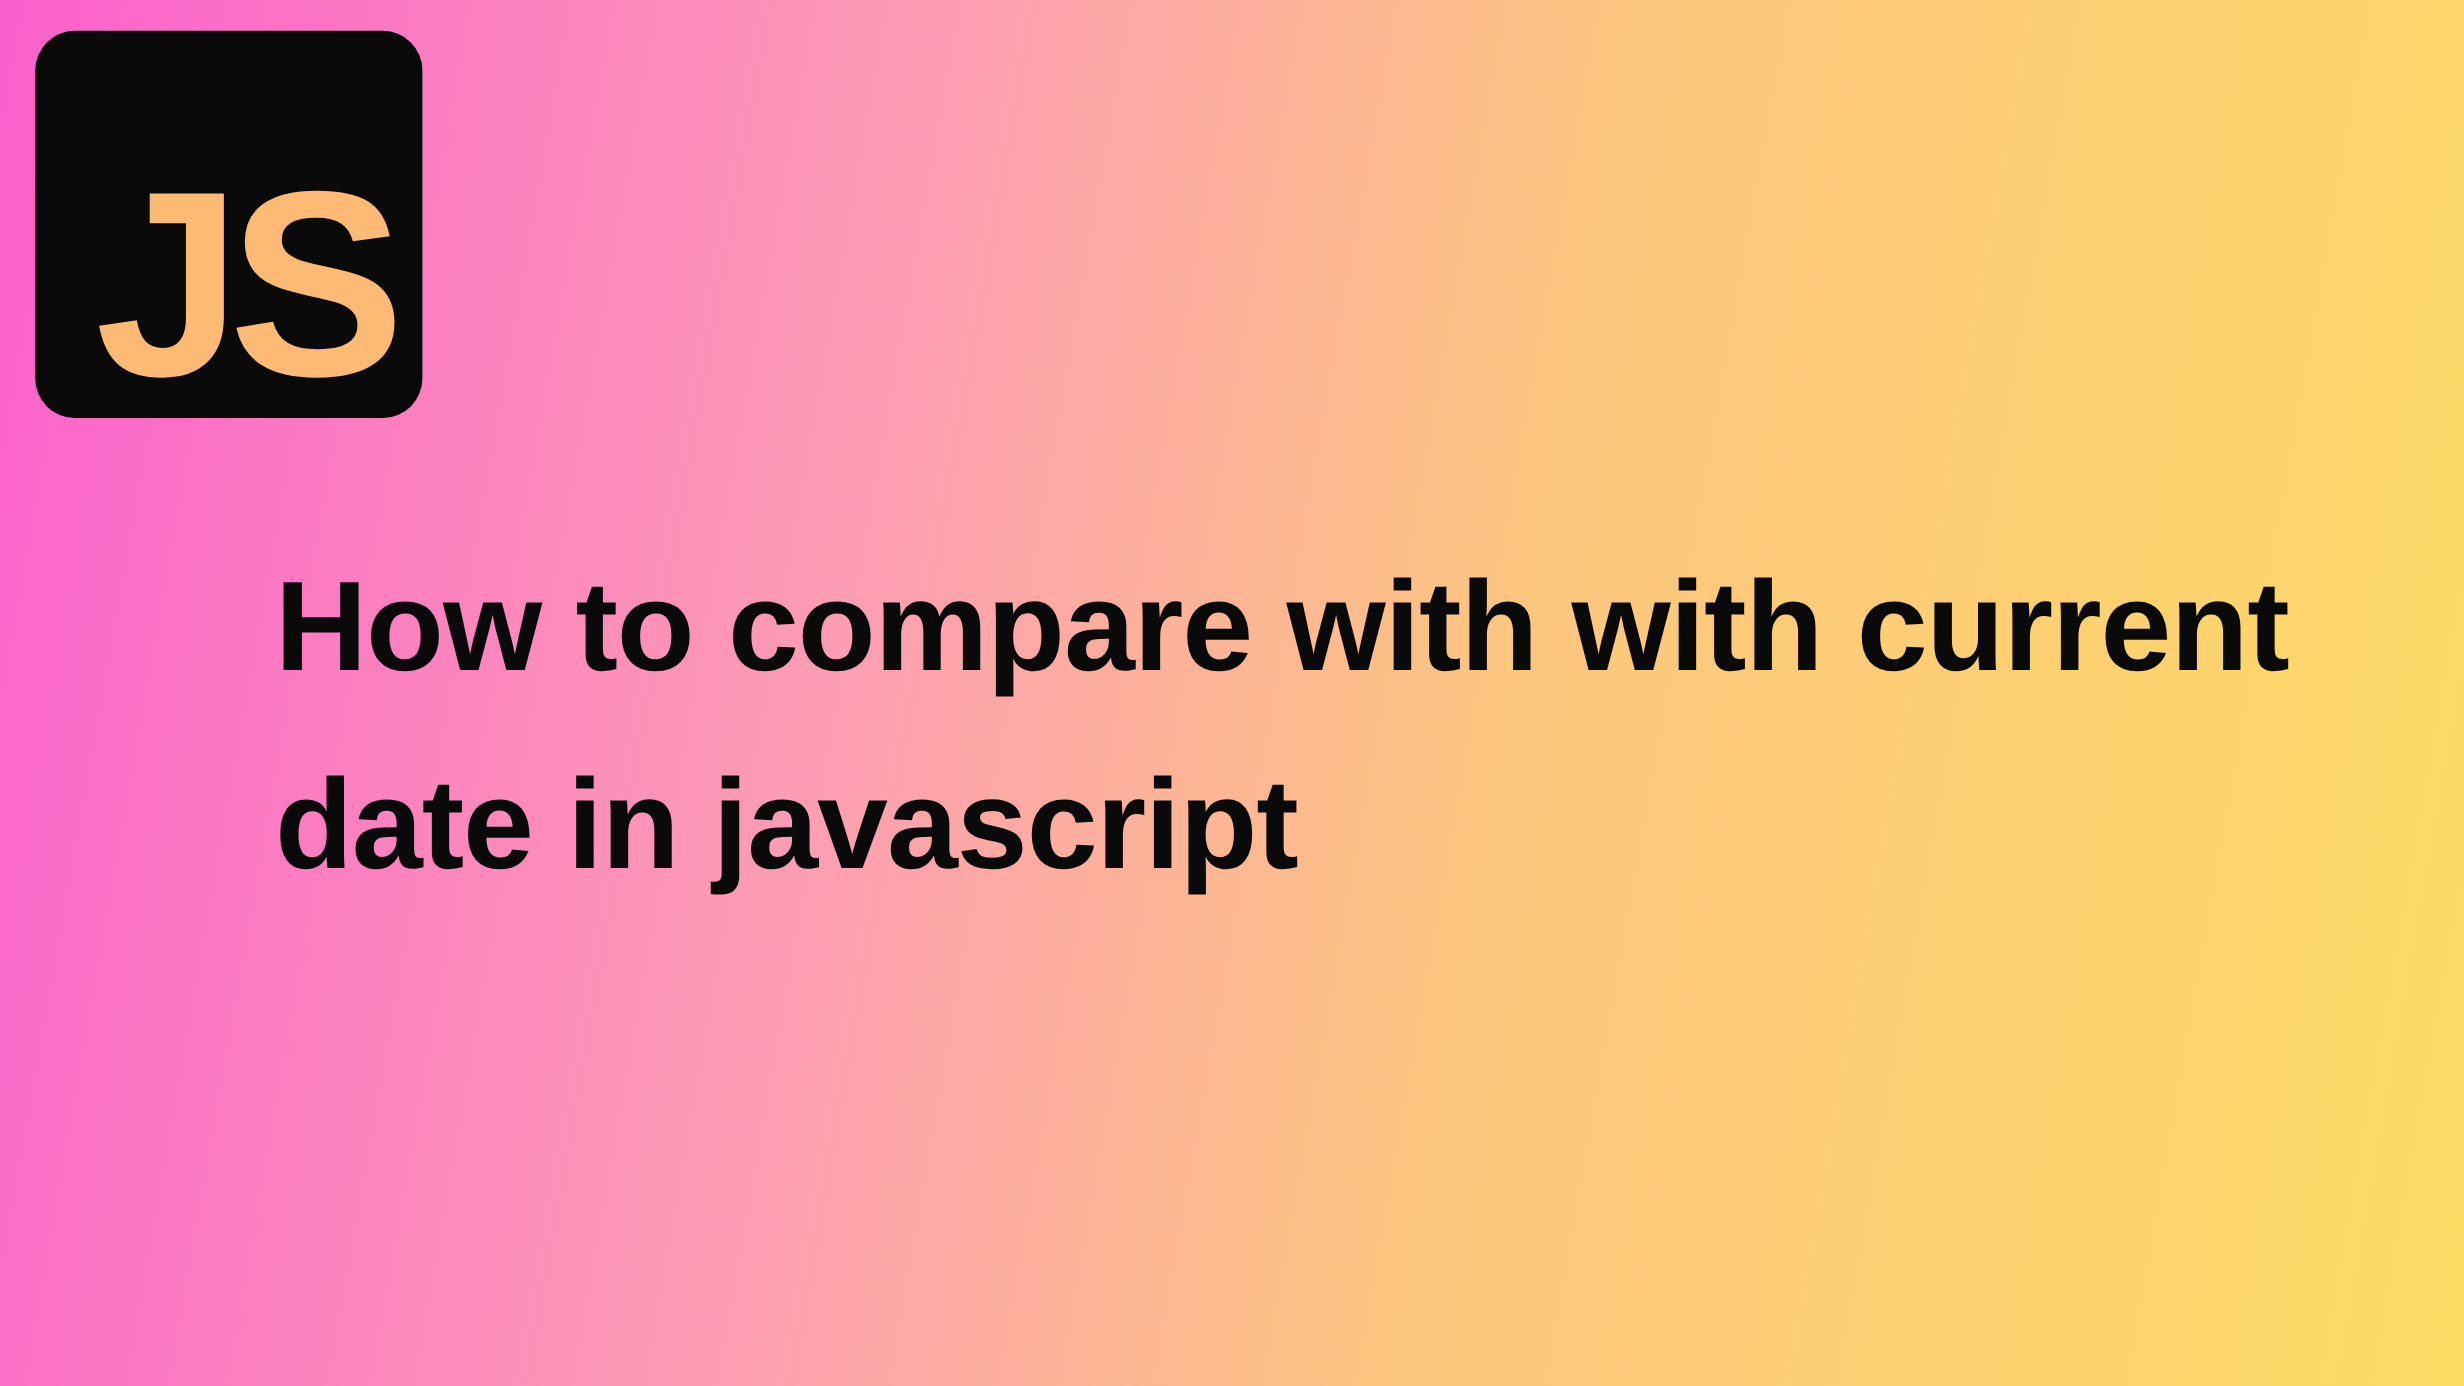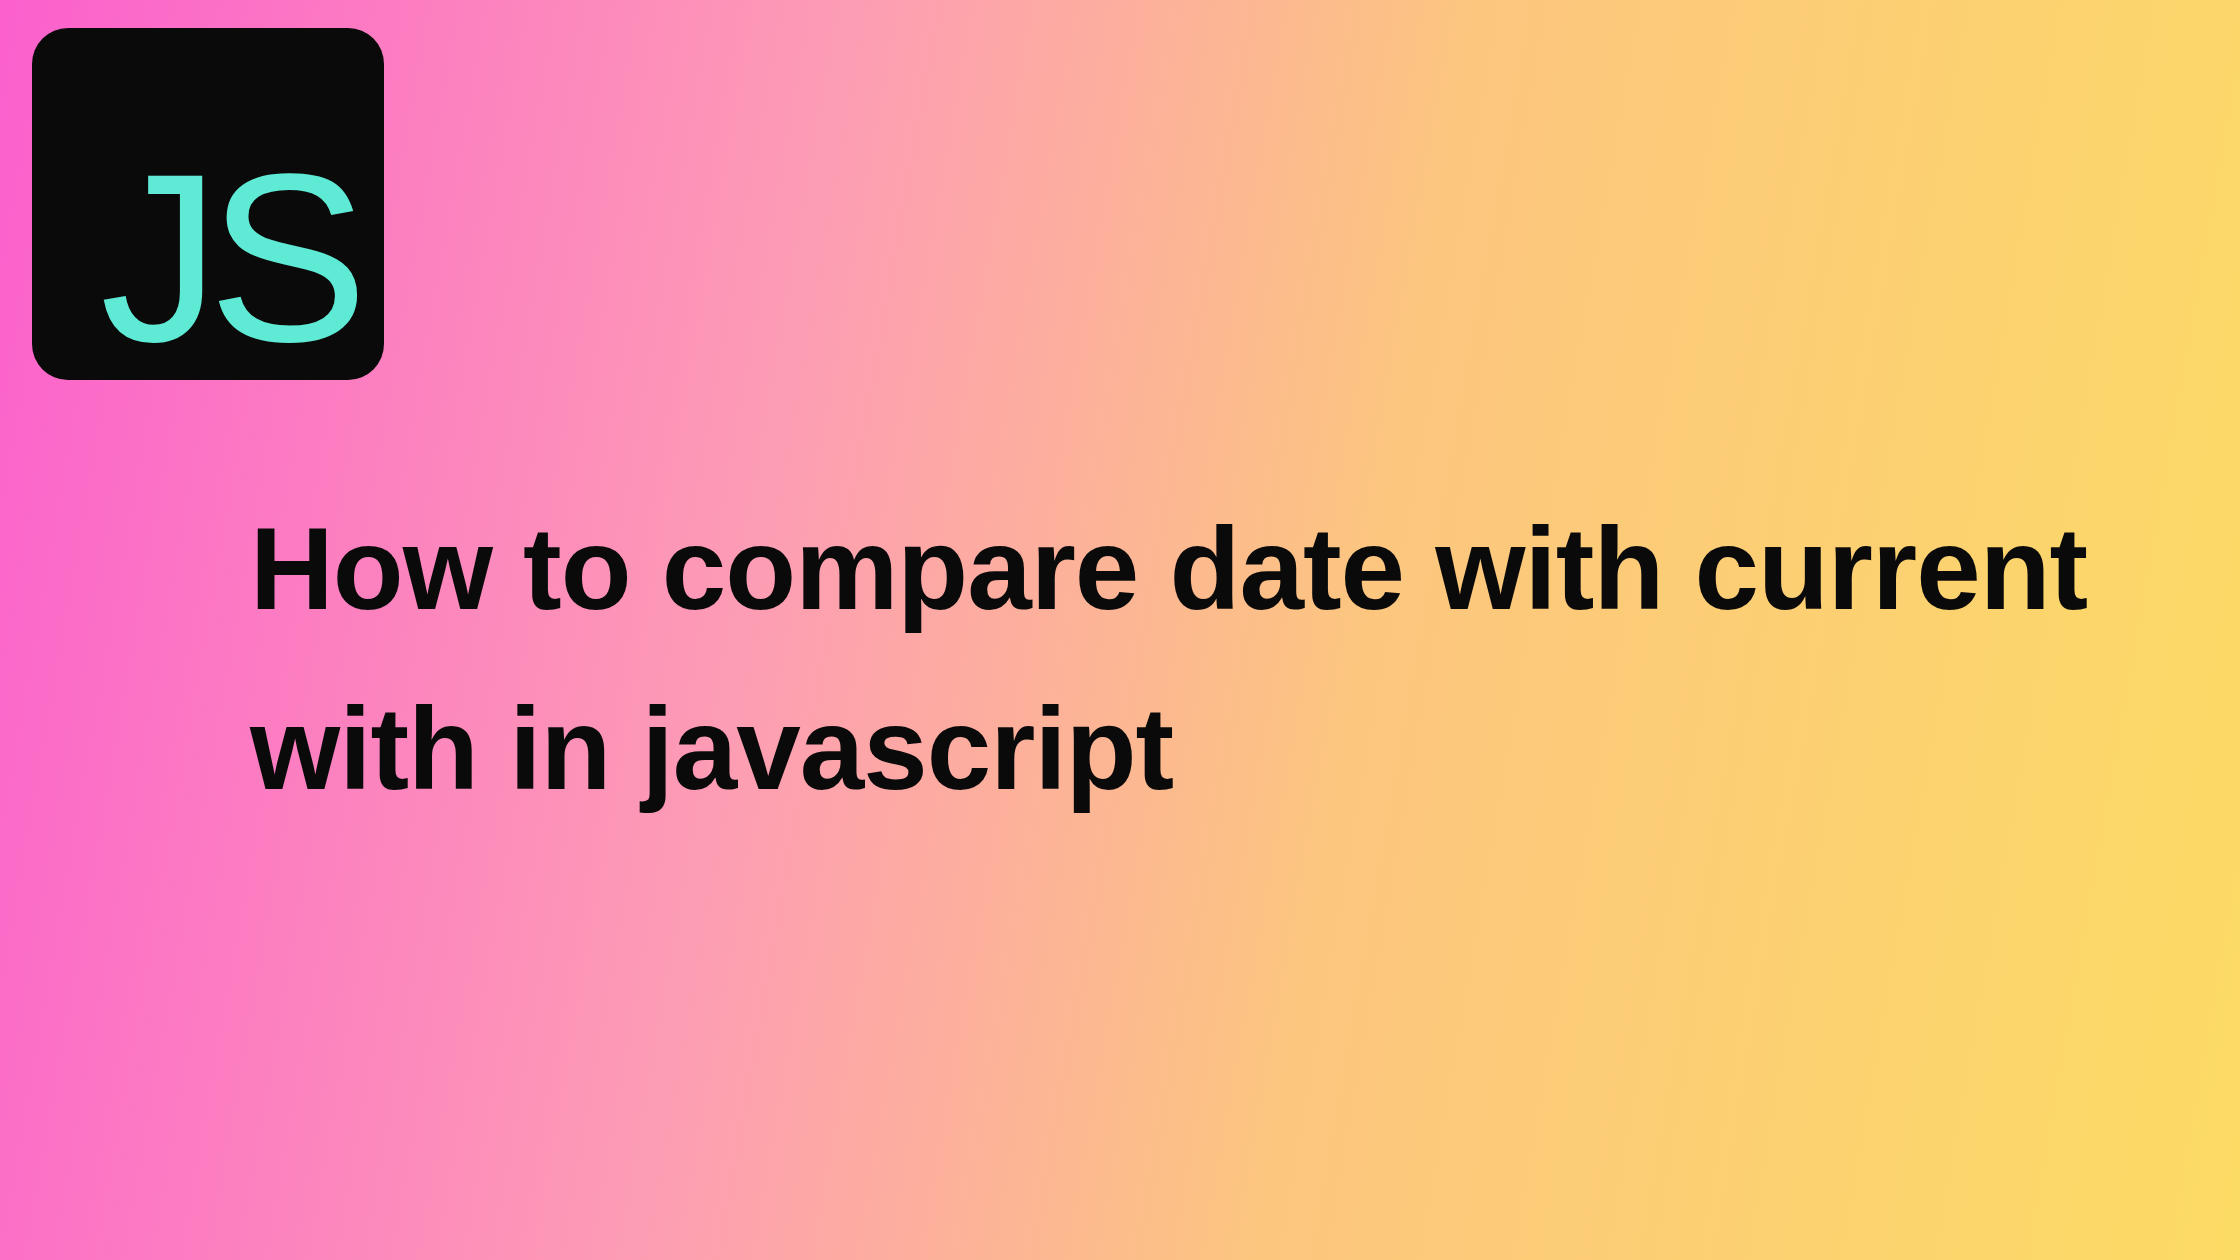--- a/index.html
+++ b/index.html
@@ -31,23 +31,23 @@
       background: #0a0a0a;
       border-radius: 36px;
       display: flex;
       align-items: flex-end;
       justify-content: flex-end;
       padding-right: 28px;
       padding-bottom: 2px;
     }
     
     .js-text {
-      color: #5eead4;
+      color: #fdba74;
       font-size: 240px;
-      font-weight: 400;
+      font-weight: 700;
       letter-spacing: -12px;
       line-height: 1;
     }
     
     .headline {
       position: absolute;
       top: 480px;
       left: 250px;
       right: 140px;
       color: #0a0a0a;
@@ -71,16 +71,16 @@
   </style>
 </head>
 <body>
 
 <div class="banner">
 
   <div class="js-logo">
     <span class="js-text">JS</span>
   </div>
 
-  <h1 class="headline">How to compare date with current with in javascript</h1>
+  <h1 class="headline">How to compare with with current date in javascript</h1>
 
 
 </div>
 
 </body></html>

